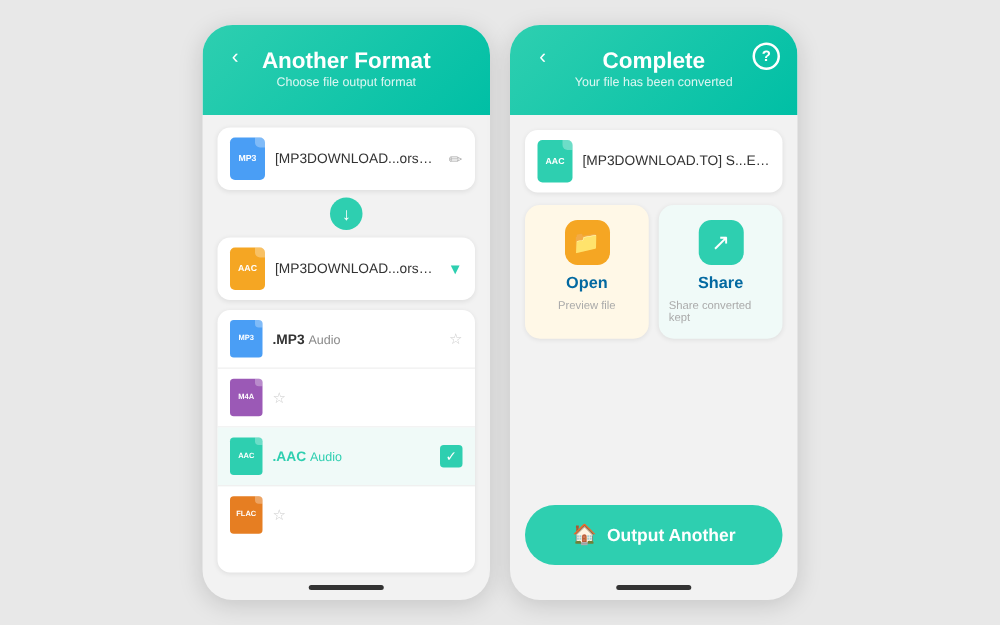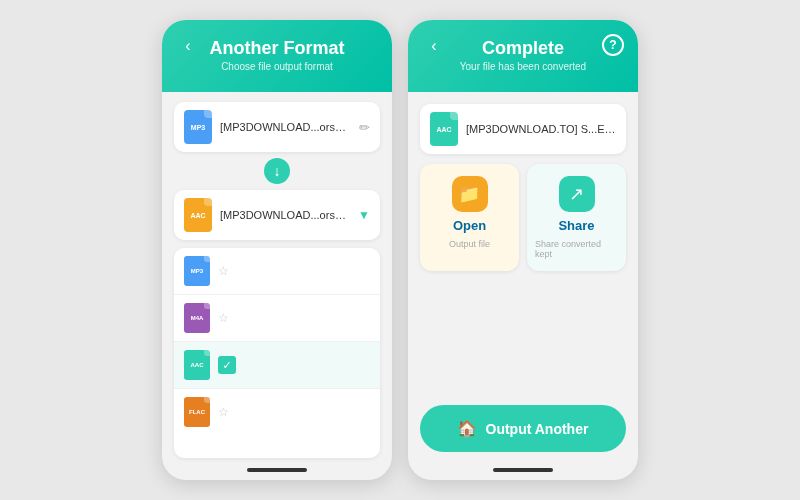--- a/index.html
+++ b/index.html
@@ -373,28 +373,30 @@
       <div class="output-bar">
         <div class="file-icon aac">AAC</div>
         <span class="file-name">[MP3DOWNLOAD...orship-64k.AAC</span>
         <span class="dropdown-arrow">▼</span>
       </div>
 
       <div class="format-list">
 
       <div class="format-item">
             <div class="fmt-icon mp3-c" style="background: rgb(74, 158, 245);">MP3</div>
+            <div class="fmt-label"><span class="fmt-ext">.MP3 </span><span class="fmt-name">Audio</span></div>
             <div class="fmt-star">☆</div>
           </div>
           <div class="format-item">
             <div class="fmt-icon m4a-c" style="background: rgb(155, 89, 182);">M4A</div>
             <div class="fmt-star">☆</div>
           </div>
           <div class="format-item active">
             <div class="fmt-icon aac-c" style="background: rgb(46, 207, 176);">AAC</div>
+            <div class="fmt-label active-label"><span class="fmt-ext">.AAC </span><span class="fmt-name">Audio</span></div>
             <div class="fmt-check">✓</div>
           </div>
           <div class="format-item">
             <div class="fmt-icon flac-c" style="background: rgb(230, 126, 34);">FLAC</div>
             <div class="fmt-star">☆</div>
           </div>
         </div>
     </div>
 
     <div class="bottom-bar"></div>
@@ -412,21 +414,21 @@
 
       <div class="file-bar">
         <div class="file-icon aac-blue">AAC</div>
         <span class="file-name">[MP3DOWNLOAD.TO] S...Exalt Worship-64k.aac</span>
       </div>
 
       <div class="action-buttons">
         <div class="action-btn open-btn">
           <div class="btn-icon open-icon">📁</div>
           <span class="btn-label">Open</span>
-          <span class="btn-sublabel">Output file</span>
+          <span class="btn-sublabel">Preview file</span>
         </div>
         <div class="action-btn share-btn">
           <div class="btn-icon share-icon">↗</div>
           <span class="btn-label">Share</span>
           <span class="btn-sublabel">Share converted kept</span>
         </div>
       </div>
 
       <div class="spacer"></div>
 

